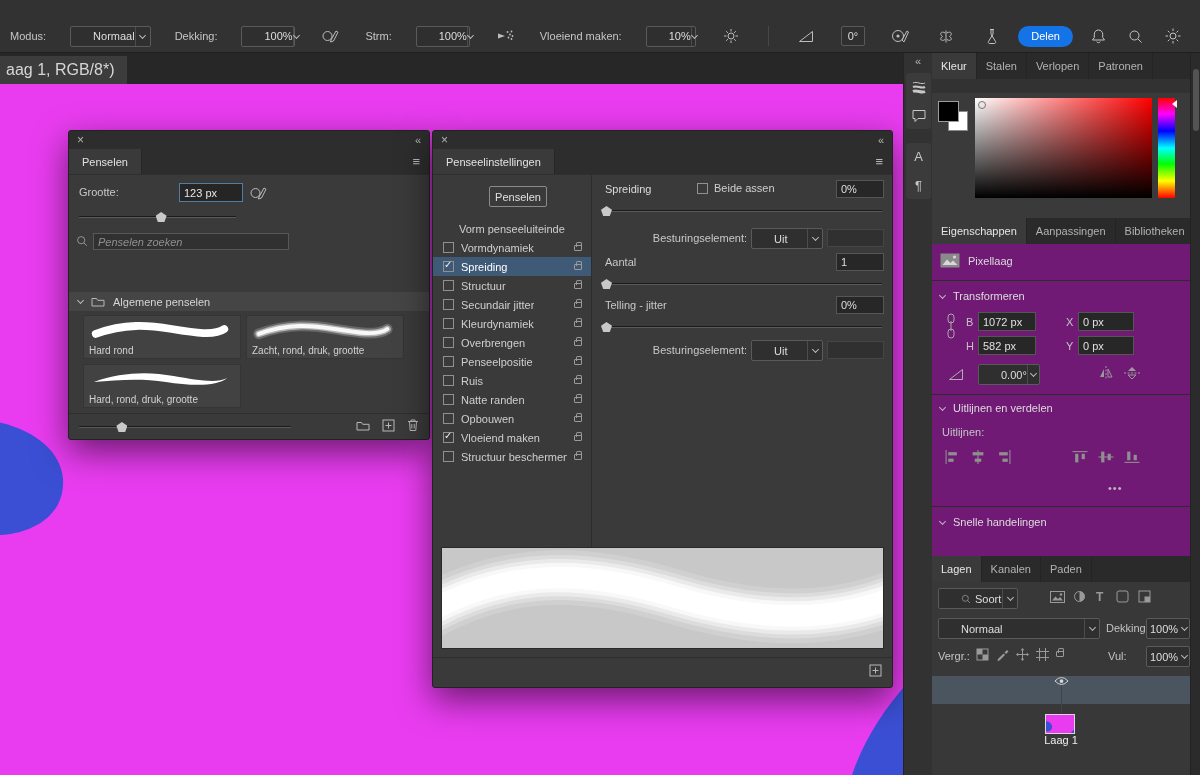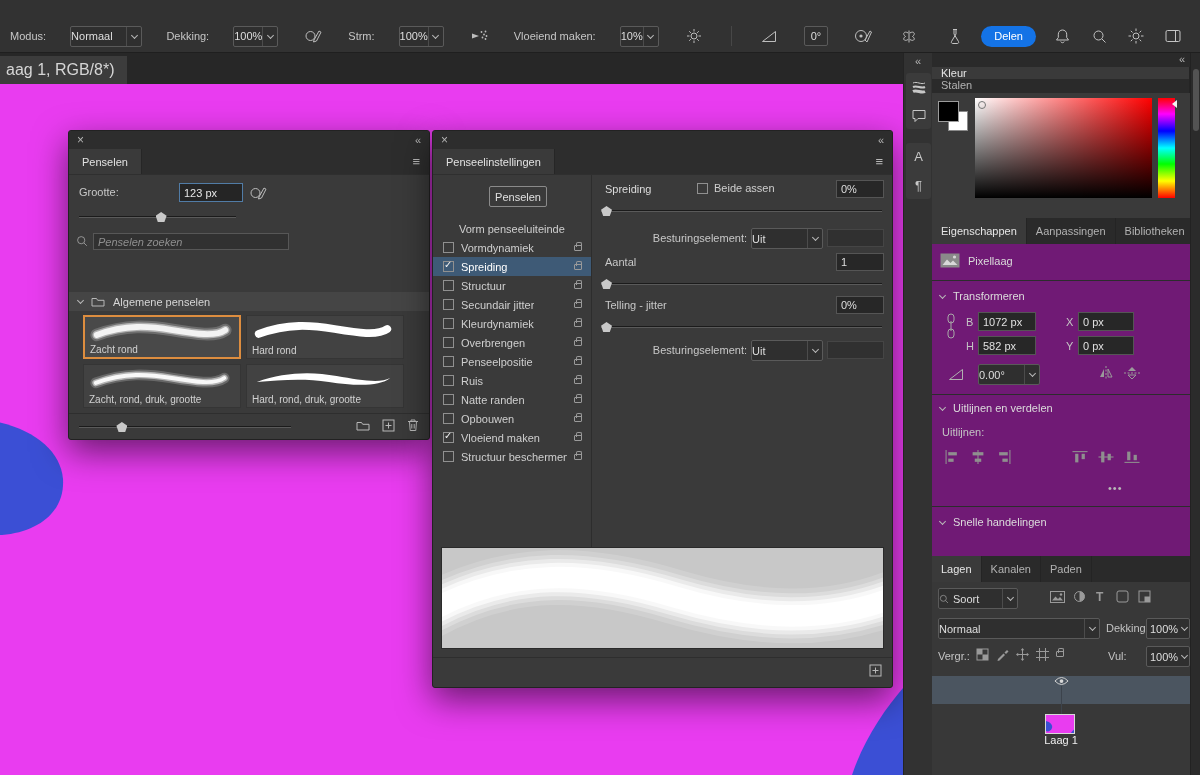--- a/index.html
+++ b/index.html
@@ -4,21 +4,21 @@
 <style>
 *{margin:0;padding:0;box-sizing:border-box;}
 html,body{width:1200px;height:775px;overflow:hidden;}
 body{background:#323232;font-family:"Liberation Sans",sans-serif;font-size:11px;color:#cfcfcf;}
 .app{position:relative;width:1200px;height:775px;}
 
 
 .titlebar{position:absolute;left:0;top:0;width:1200px;height:20px;background:#3a3a3a;border-bottom:1px solid #272727;display:flex;align-items:center;justify-content:center;font-size:12px;color:#d4d4d4;}
 .optionsbar{position:absolute;left:0;top:20px;width:1200px;height:33px;background:#323232;border-bottom:1px solid #1f1f1f;display:flex;align-items:center;padding:0 10px;gap:24px;}
 .opt-label{color:#c6c6c6;white-space:nowrap;}
-.sel{display:inline-flex;align-items:center;height:21px;border:1px solid #5a5a5a;border-radius:2px;background:#2f2f2f;color:#dedede;padding-left:0;white-space:nowrap;}
+.sel{display:inline-flex;align-items:center;height:21px;border:1px solid #5a5a5a;border-radius:2px;background:#2f2f2f;color:#dedede;padding-left:22px;white-space:nowrap;}
 .sel .arr{margin-left:auto;width:15px;height:100%;display:flex;align-items:center;justify-content:center;border-left:1px solid #4c4c4c;}
 .chv{display:inline-block;width:5px;height:5px;border-right:1.4px solid #b9b9b9;border-bottom:1.4px solid #b9b9b9;transform:rotate(45deg);margin-top:-2px;}
 .icon-btn{width:22px;height:22px;display:flex;align-items:center;justify-content:center;flex:none;}
 .vsep{width:1px;height:20px;background:#474747;margin:0 2px;flex:none;}
 .angle-box{display:inline-flex;align-items:center;height:20px;border:1px solid #5a5a5a;border-radius:2px;padding:0 6px;color:#dedede;background:#2f2f2f;}
 .bar-right{margin-left:auto;display:flex;align-items:center;gap:15px;padding-right:6px;}
 .delen-btn{color:#fff;border-radius:11px;height:21px;padding:0 13px;display:flex;align-items:center;font-size:11px;}
 
 
 .tabbar{position:absolute;left:0;top:53px;width:903px;height:31px;background:#272727;}
@@ -297,30 +297,20 @@
         </span>
       <input class="search-input" placeholder="Penselen zoeken" style="">
       <div class="group-head">
         <span class="chv"></span>
         <svg width="14" height="11" viewBox="0 0 14 11" fill="none" stroke="#b8b8b8">
             <path d="M1 2.5 h4.5 l1.2 1.8 H13 V10 H1 Z"></path>
           </svg>
         <span>Algemene penselen</span>
       </div>
       <div class="brush-grid">
-        <div class="brush-tile on">
-          <svg class="tsvg" viewBox="0 0 152 26">
-              <g fill="none" stroke="#fff" stroke-linecap="round">
-                <path d="M10 17 C40 6,64 8,88 12 S132 19,142 12" stroke-width="13" opacity=".2"></path>
-                <path d="M10 17 C40 6,64 8,88 12 S132 19,142 12" stroke-width="9" opacity=".45"></path>
-                <path d="M10 17 C40 6,64 8,88 12 S132 19,142 12" stroke-width="6" opacity=".85"></path>
-              </g>
-            </svg>
-          <div class="tile-label">Zacht rond</div>
-        </div>
         <div class="brush-tile">
           <svg class="tsvg" viewBox="0 0 152 26">
               <path d="M10 17 C40 6,64 8,88 12 S132 19,142 12" fill="none" stroke="#fff" stroke-linecap="round" stroke-width="8"></path>
             </svg>
           <div class="tile-label">Hard rond</div>
         </div>
         <div class="brush-tile">
           <svg class="tsvg" viewBox="0 0 152 26">
               <g fill="none" stroke="#fff" stroke-linecap="round">
                 <path d="M10 17 C40 6,64 8,88 12 S132 19,142 12" stroke-width="11" opacity=".2"></path>
@@ -531,21 +521,21 @@
       <span class="strip-ic">¶</span>
     </div>
   </div>
 
   <div class="dock">
 
     <div class="mini-head">
         <span>«</span>
       </div>
 
-    <div class="dtabs" style="top:14px;flex-direction:column;">
+    <div class="dtabs" style="top:0;">
       <span class="dtab active">Kleur</span>
       <span class="dtab">Stalen</span>
       <span class="dtab">Verlopen</span>
       <span class="dtab">Patronen</span>
     </div>
     <div class="color-body">
       <div class="swatches">
         <div class="bg-sw"></div>
         <div class="fg-sw"></div>
       </div>

